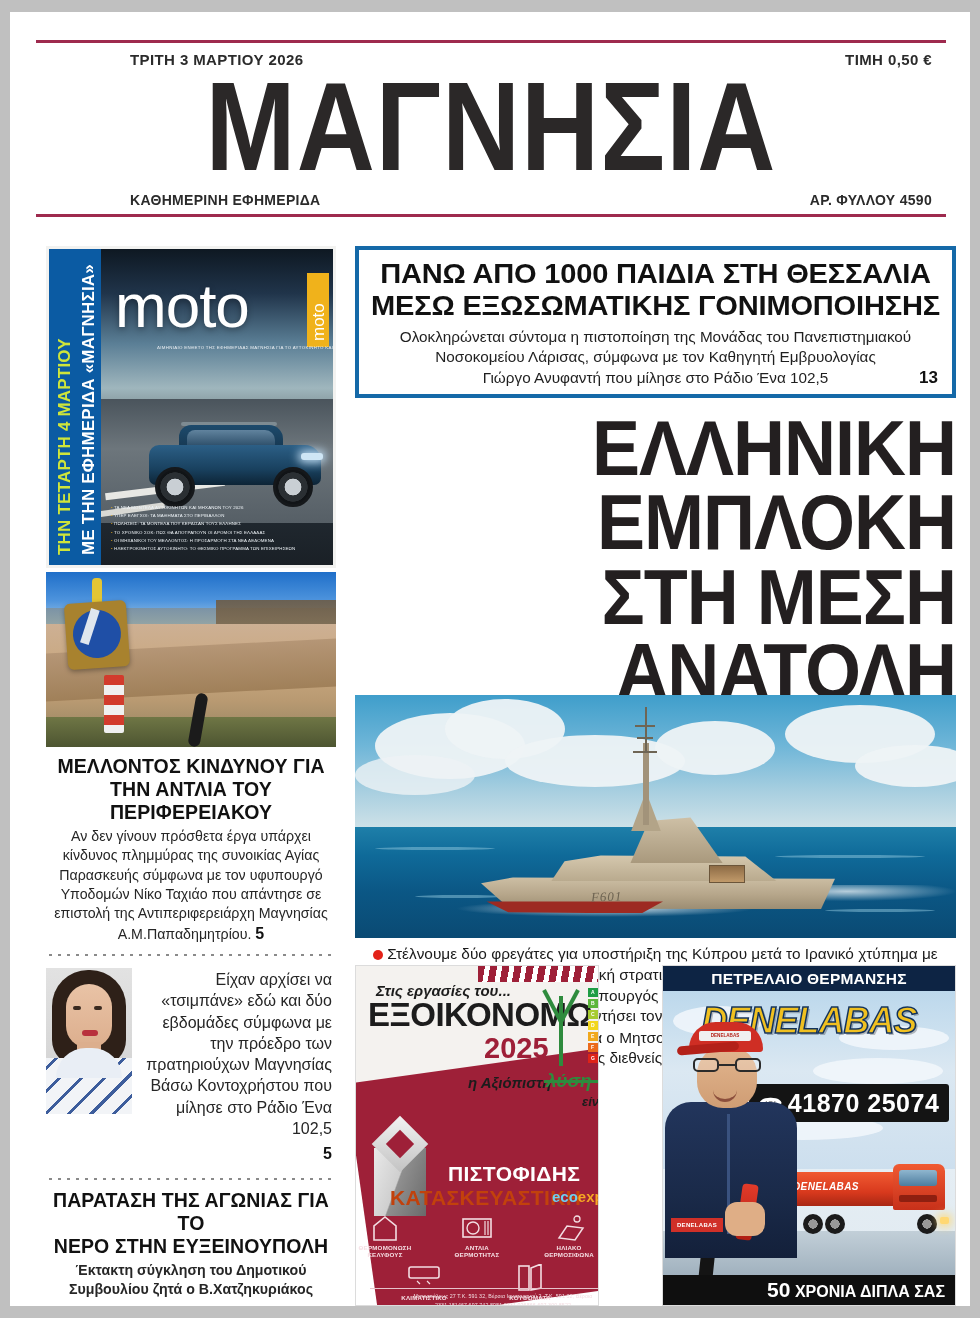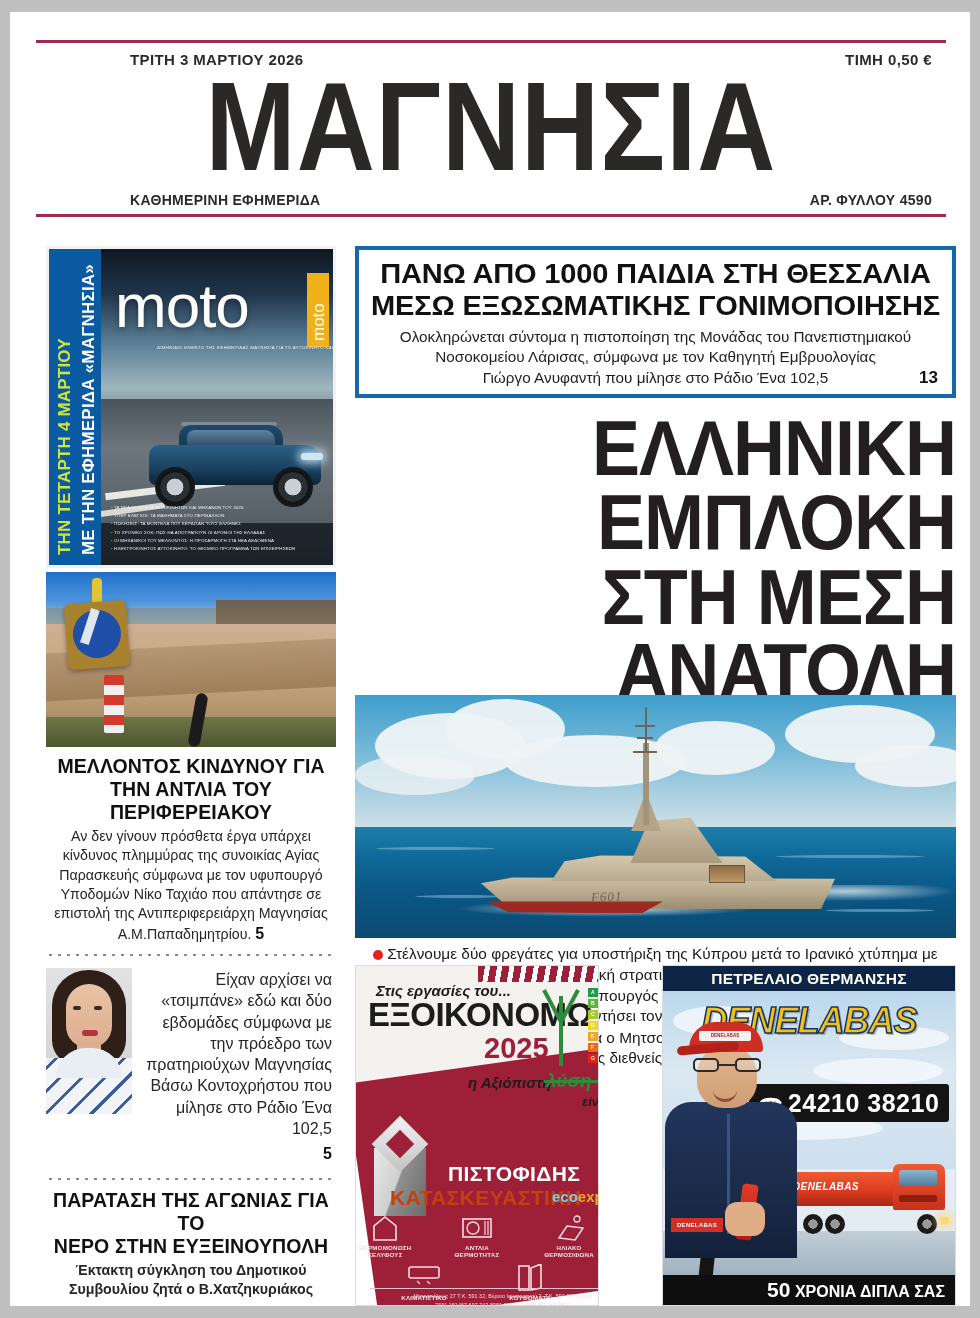--- a/index.html
+++ b/index.html
@@ -876,21 +876,21 @@
 
     <div class="ad-den">
       <div class="den-head">ΠΕΤΡΕΛΑΙΟ ΘΕΡΜΑΝΣΗΣ</div>
       <div class="den-sky"></div>
       <div class="den-cloud" style="left:10px;top:40px;width:90px;height:30px;"></div>
       <div class="den-cloud" style="left:150px;top:92px;width:130px;height:26px;"></div>
       <div class="den-cloud" style="left:60px;top:150px;width:160px;height:24px;"></div>
       <div class="den-cloud" style="right:6px;top:60px;width:110px;height:24px;"></div>
       <div class="den-brand">DENELABAS</div>
       <div class="den-phone">
-        <span class="tel">☎</span><span>24210 38210</span>
+        <span class="tel">☎</span><span>41870 25074</span>
       </div>
       <div class="den-ground"></div>
       <div class="den-truck">
         <div class="dt-tank">
             <span>DENELABAS</span>
           </div>
         <div class="dt-cab">
             <div class="win"></div>
             <div class="grill"></div>
           </div>

